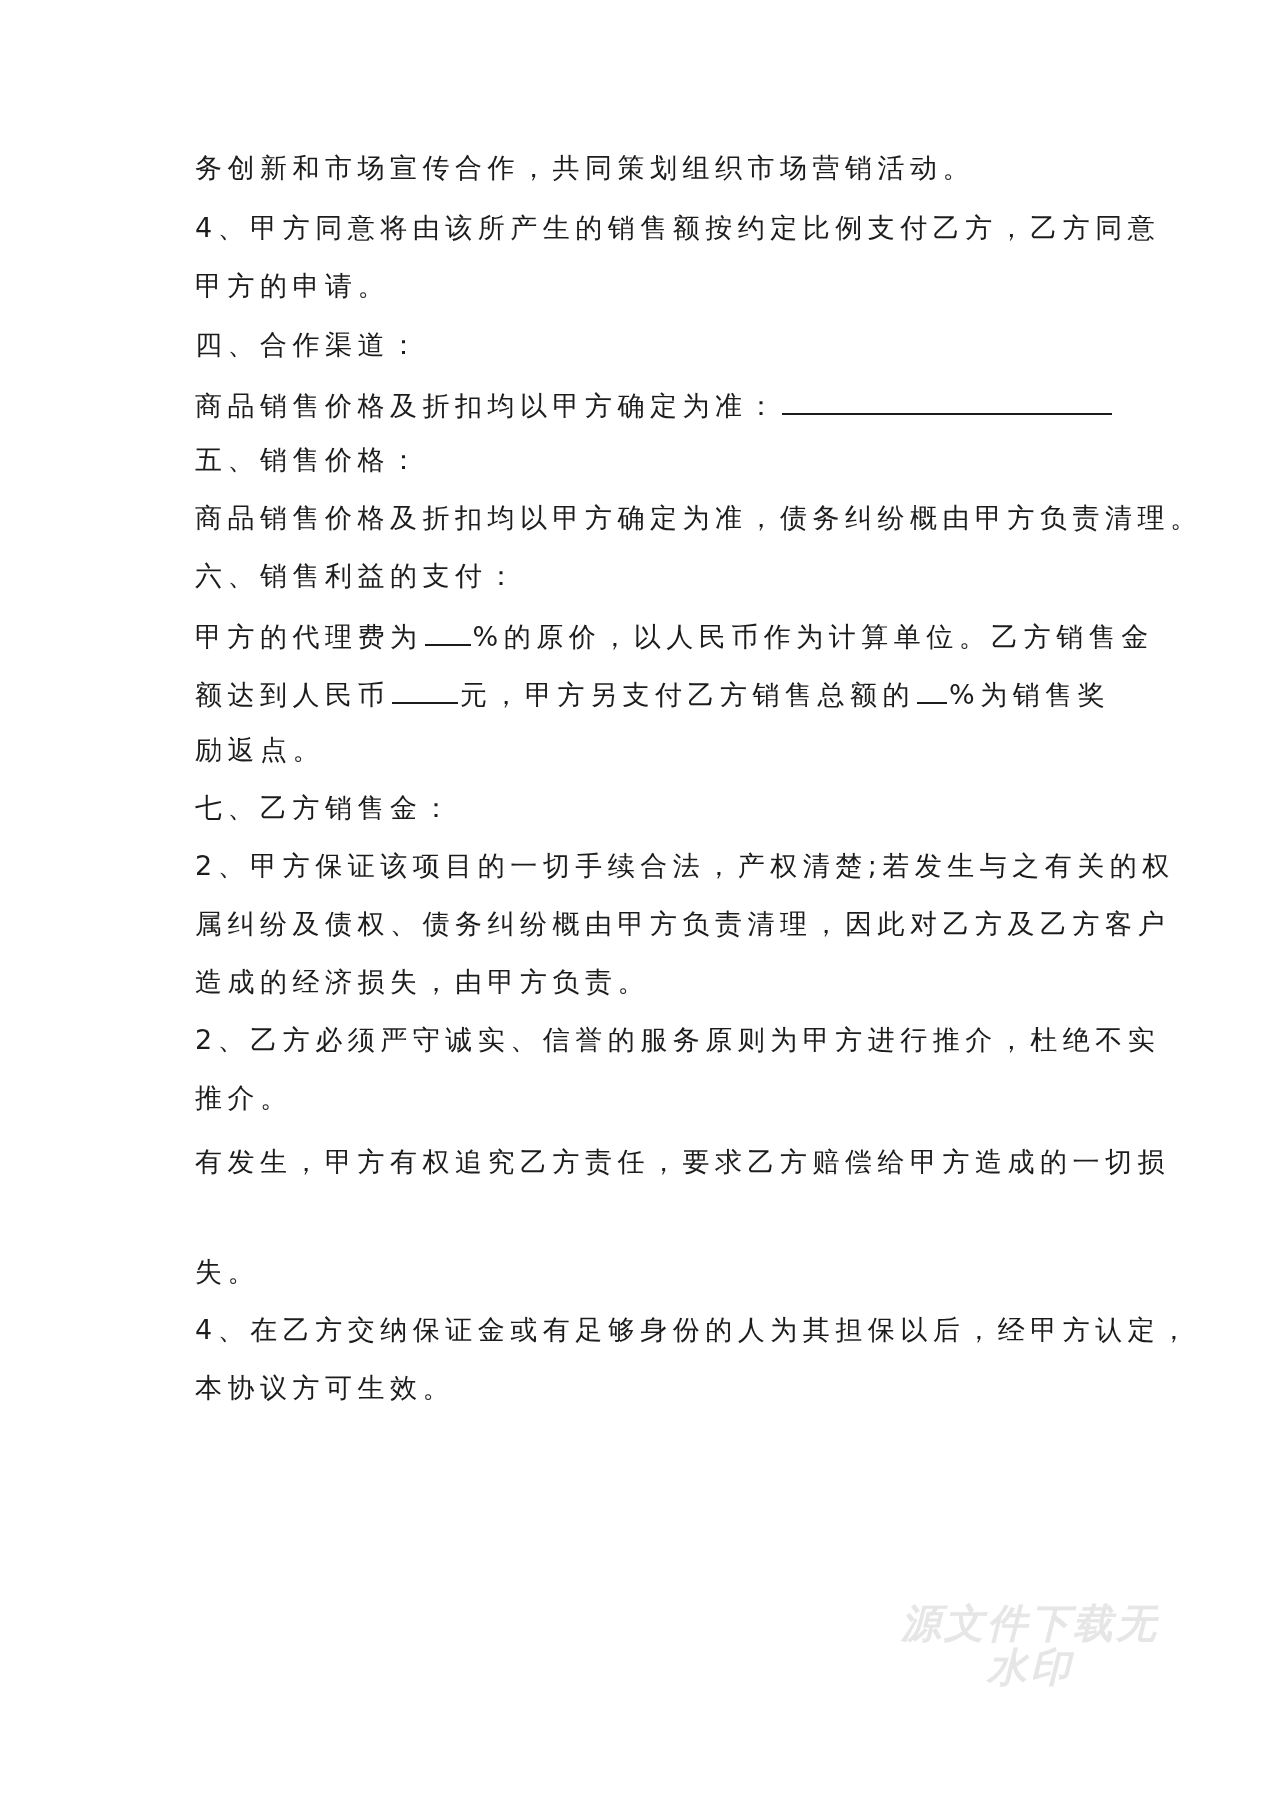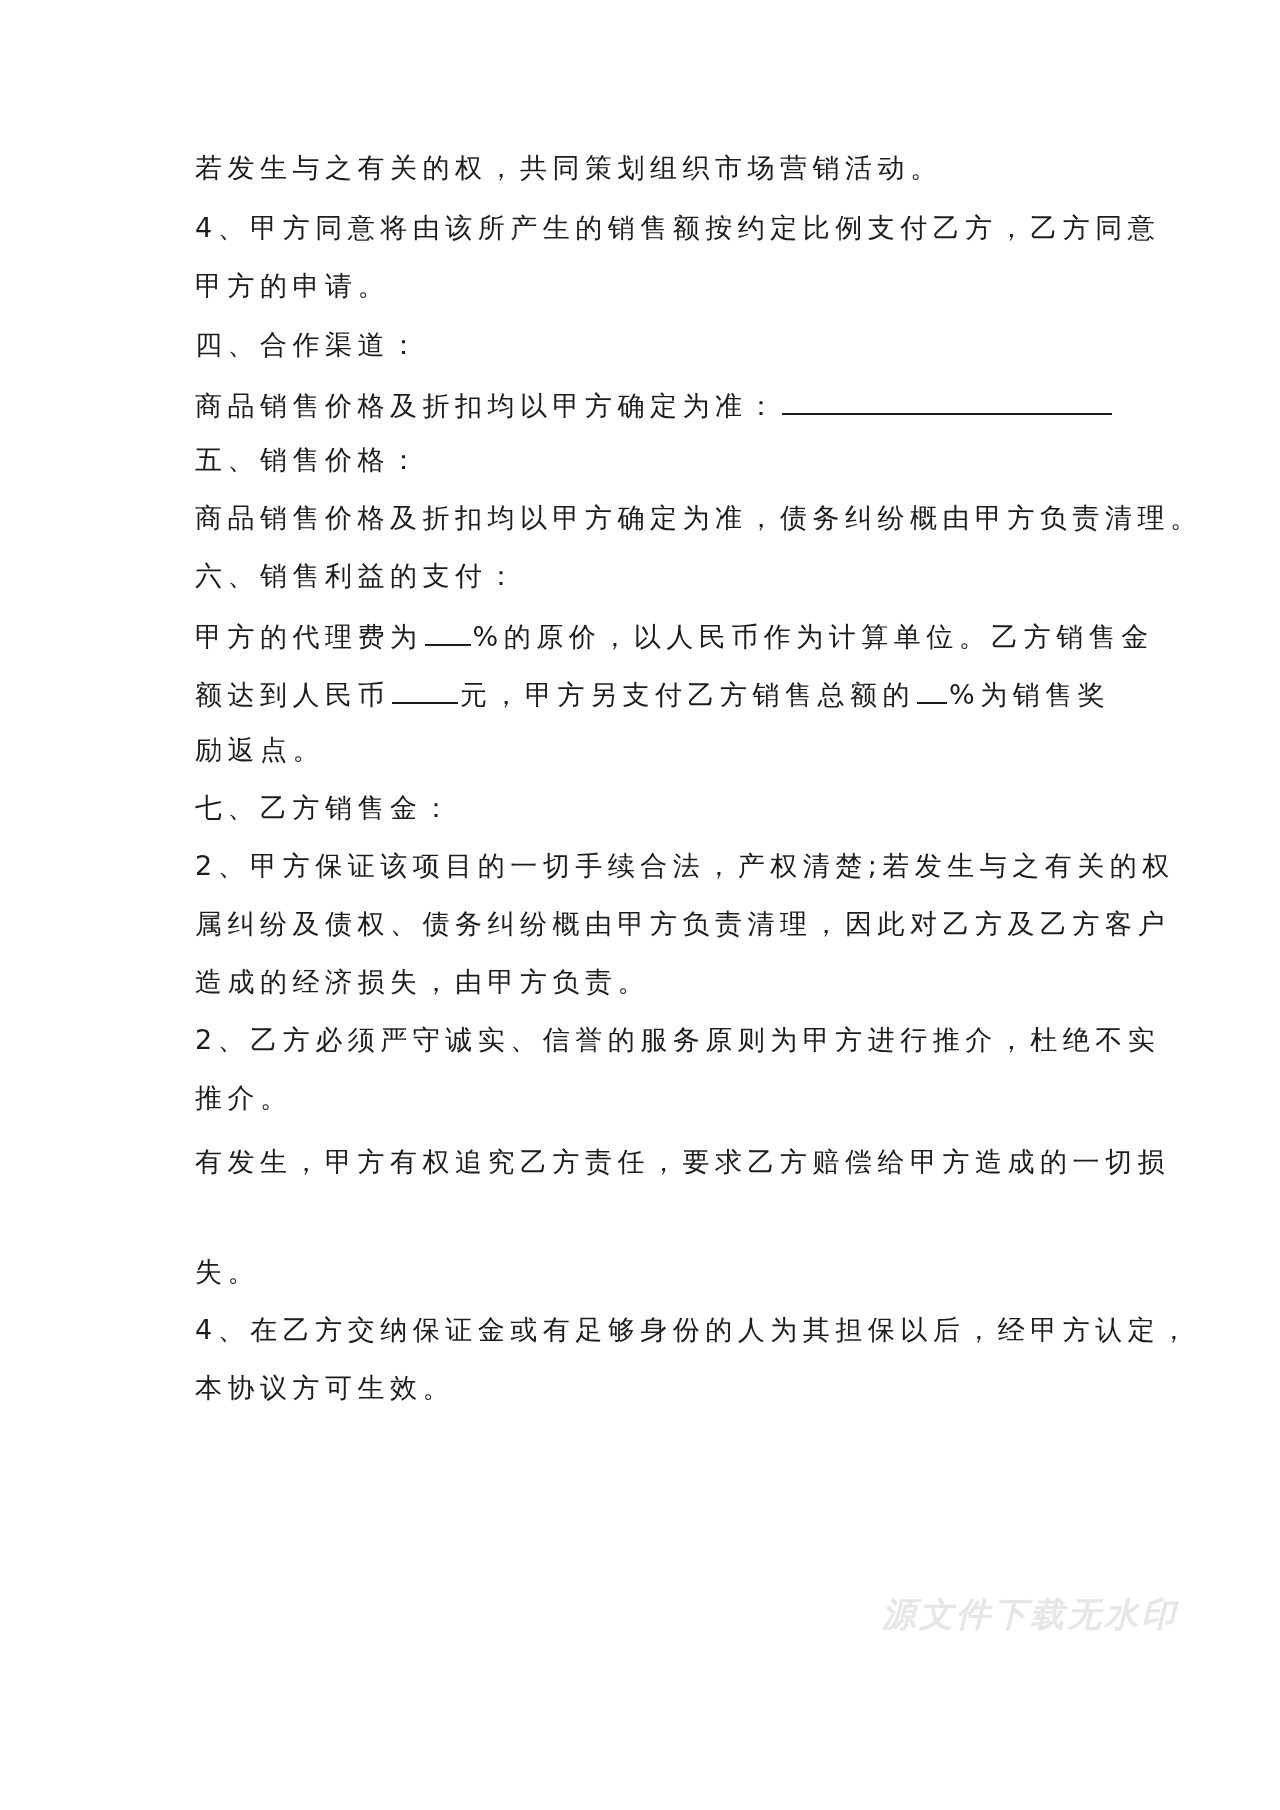--- a/index.html
+++ b/index.html
@@ -49,32 +49,32 @@
       font-style: italic;
       text-align: center;
       user-select: none;
     }
     .wm-title {
       font-size: 66px;
       line-height: 76px;
       letter-spacing: 2px;
     }
     .wm-sub {
-      font-size: 34px;
+      font-size: 40px;
       line-height: 44px;
       letter-spacing: 3px;
-      margin-top: 12px;
+      margin-top: 21px;
     }
   </style>
 </head>
 <body>
 
 <div class="page">
 
-  <div class="line" style="top:148px">若发生与之有关的权，共同策划组织市场营销活动。</div>
+  <div class="line" style="top:148px">务创新和市场宣传合作，共同策划组织市场营销活动。</div>
   <div class="line" style="top:208px">4、甲方同意将由该所产生的销售额按约定比例支付乙方，乙方同意</div>
   <div class="line" style="top:266px">甲方的申请。</div>
   <div class="line" style="top:325px">四、合作渠道：</div>
 
   <div class="line" style="top:383px">
     <span>商品销售价格及折扣均以甲方确定为准：</span><span class="blank" style="width:330px"></span>
   </div>
 
   <div class="line" style="top:440px">五、销售价格：</div>
   <div class="line" style="top:498px">商品销售价格及折扣均以甲方确定为准，债务纠纷概由甲方负责清理。</div>

